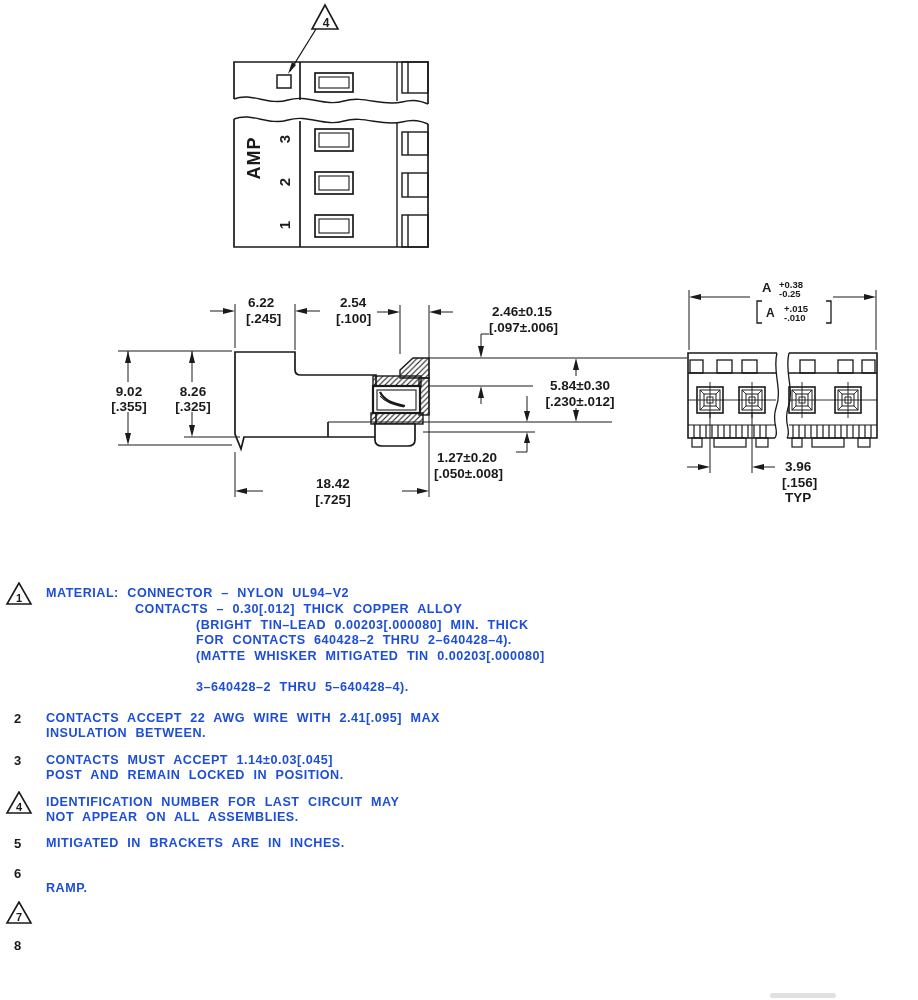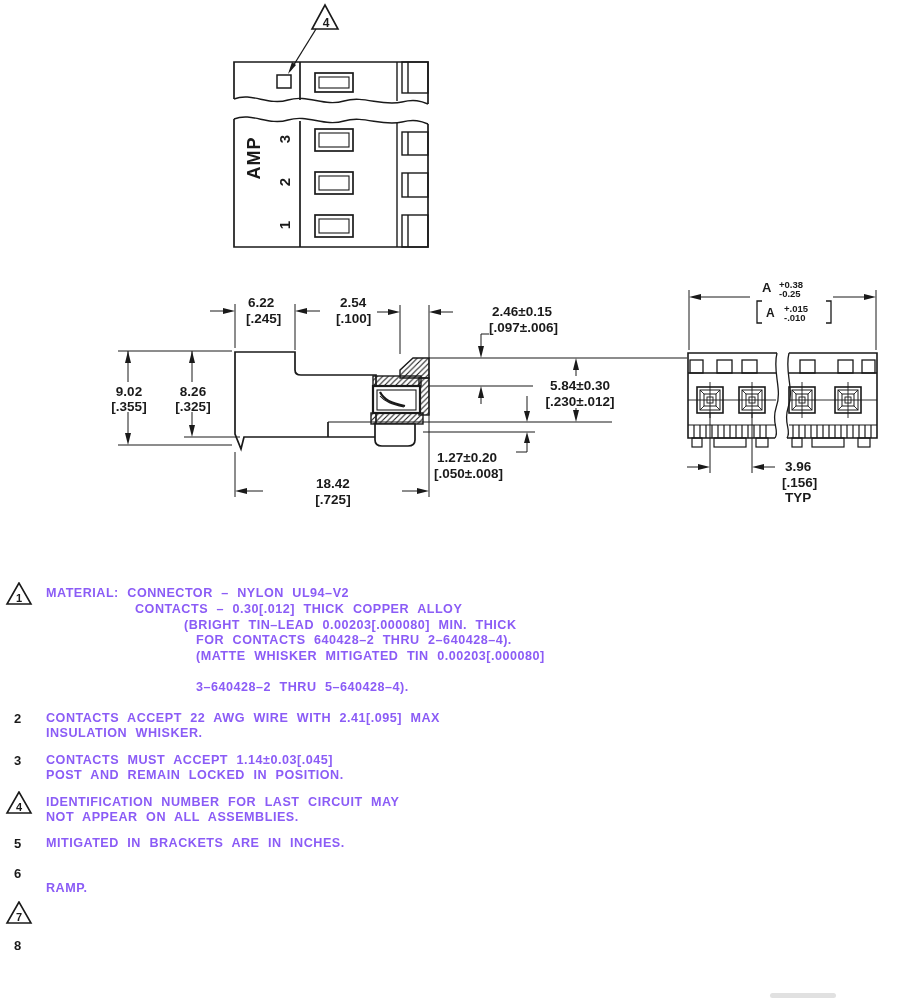--- a/index.html
+++ b/index.html
@@ -1,21 +1,21 @@
 <!DOCTYPE html>
 <html><head>
 <meta charset="utf-8">
 <style>
   html,body{margin:0;padding:0;background:#ffffff;}
   body{width:918px;height:1000px;position:relative;font-family:"Liberation Sans",sans-serif;overflow:hidden;}
   #sheet{position:absolute;left:0;top:0;width:918px;height:1000px;background:#ffffff;}
   svg text{font-family:"Liberation Sans",sans-serif;font-weight:bold;fill:#1a1a1a;}
   .notes{position:absolute;left:0;top:0;width:918px;height:1000px;}
   .nnum{position:absolute;left:14px;font-size:13px;font-weight:bold;color:#1a1a1a;}
-  .nline{position:absolute;white-space:nowrap;font-size:12.6px;font-weight:bold;color:#8b5cf6;
+  .nline{position:absolute;white-space:nowrap;font-size:12.6px;font-weight:bold;color:#1d4ed8;
          letter-spacing:.5px;word-spacing:4.5px;}
   .flag{position:absolute;left:5px;width:28px;height:24px;}
   .artifact{position:absolute;left:770px;top:993px;width:66px;height:5px;background:#d9d9d9;border-radius:3px;opacity:.8;}
 </style>
 </head>
 <body>
 
 <div id="sheet">
 
 <svg width="918" height="560" viewBox="0 0 918 560" style="position:absolute;left:0;top:0;">
@@ -273,28 +273,28 @@
 </svg>
 
 <div class="notes">
 
   <svg class="flag" style="top:582px" viewBox="0 0 28 24">
     <polygon points="14,1 2,22 26,22" fill="#fff" stroke="#1a1a1a" stroke-width="1.6"></polygon>
     <text x="14" y="20" font-size="11" text-anchor="middle" fill="#1a1a1a">1</text>
   </svg>
   <div class="nline" style="left:46px;top:586px">MATERIAL: CONNECTOR – NYLON UL94–V2</div>
   <div class="nline" style="left:135px;top:602px">CONTACTS – 0.30[.012] THICK COPPER ALLOY</div>
-  <div class="nline" style="left:184px;top:618px">(BRIGHT TIN–LEAD 0.00203[.000080] MIN. THICK</div>
+  <div class="nline" style="left:196px;top:618px">(BRIGHT TIN–LEAD 0.00203[.000080] MIN. THICK</div>
   <div class="nline" style="left:196px;top:633px">FOR CONTACTS 640428–2 THRU 2–640428–4).</div>
   <div class="nline" style="left:196px;top:649px">(MATTE WHISKER MITIGATED TIN 0.00203[.000080]</div>
   <div class="nline" style="left:196px;top:680px">3–640428–2 THRU 5–640428–4).</div>
 
   <div class="nnum" style="top:711px">2</div>
   <div class="nline" style="left:46px;top:711px">CONTACTS ACCEPT 22 AWG WIRE WITH 2.41[.095] MAX</div>
-  <div class="nline" style="left:46px;top:726px">INSULATION WHISKER.</div>
+  <div class="nline" style="left:46px;top:726px">INSULATION BETWEEN.</div>
 
   <div class="nnum" style="top:753px">3</div>
   <div class="nline" style="left:46px;top:753px">CONTACTS MUST ACCEPT 1.14±0.03[.045]</div>
   <div class="nline" style="left:46px;top:768px">POST AND REMAIN LOCKED IN POSITION.</div>
 
   <svg class="flag" style="top:791px" viewBox="0 0 28 24">
     <polygon points="14,1 2,22 26,22" fill="#fff" stroke="#1a1a1a" stroke-width="1.6"></polygon>
     <text x="14" y="20" font-size="11" text-anchor="middle" fill="#1a1a1a">4</text>
   </svg>
   <div class="nline" style="left:46px;top:795px">IDENTIFICATION NUMBER FOR LAST CIRCUIT MAY</div>

